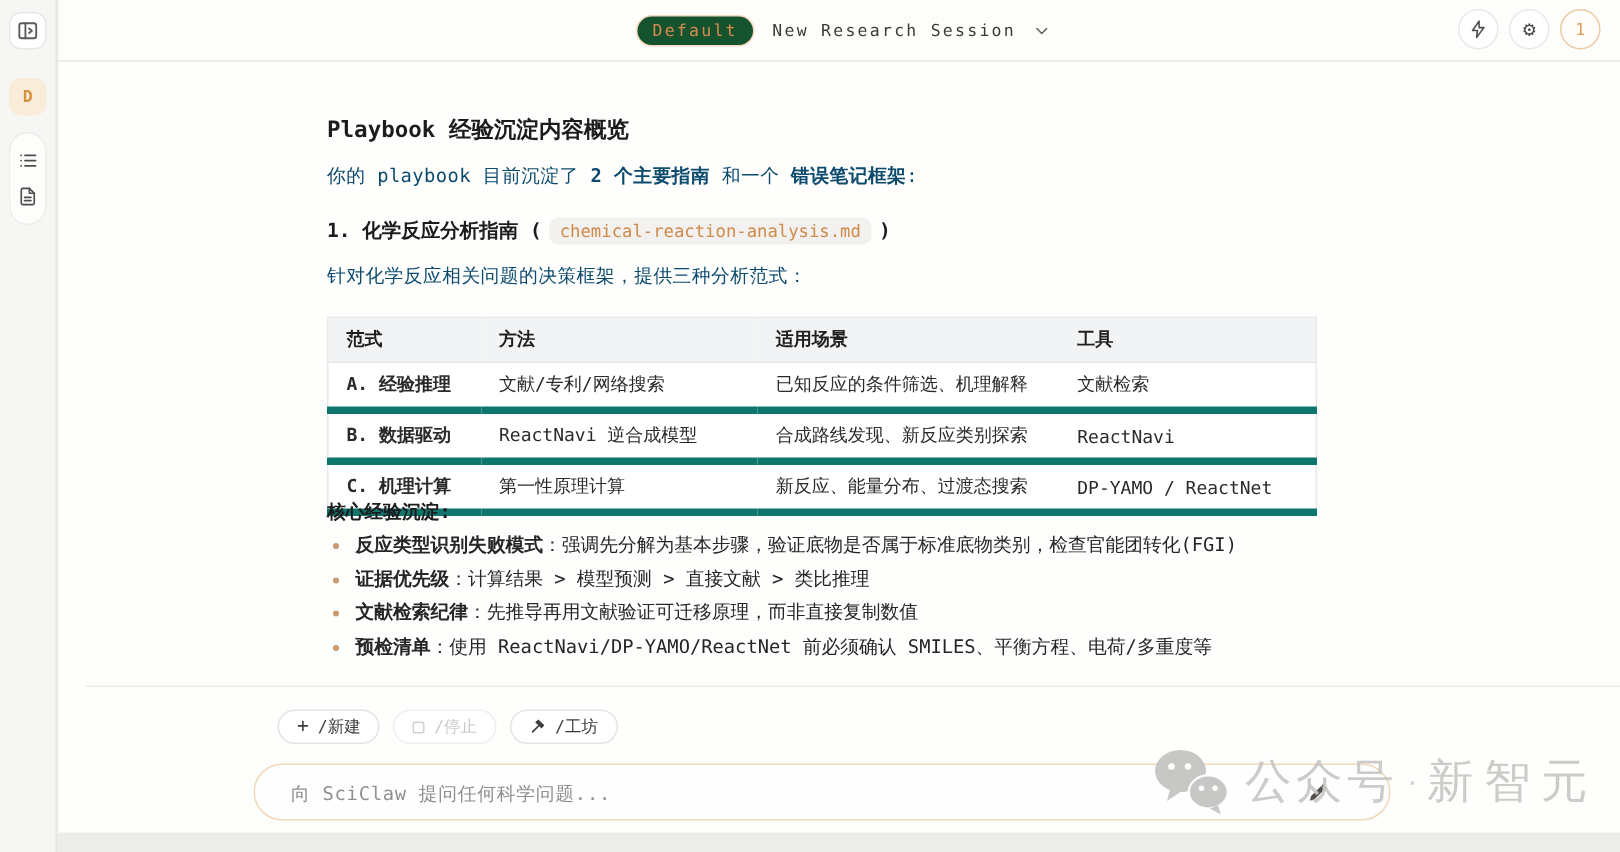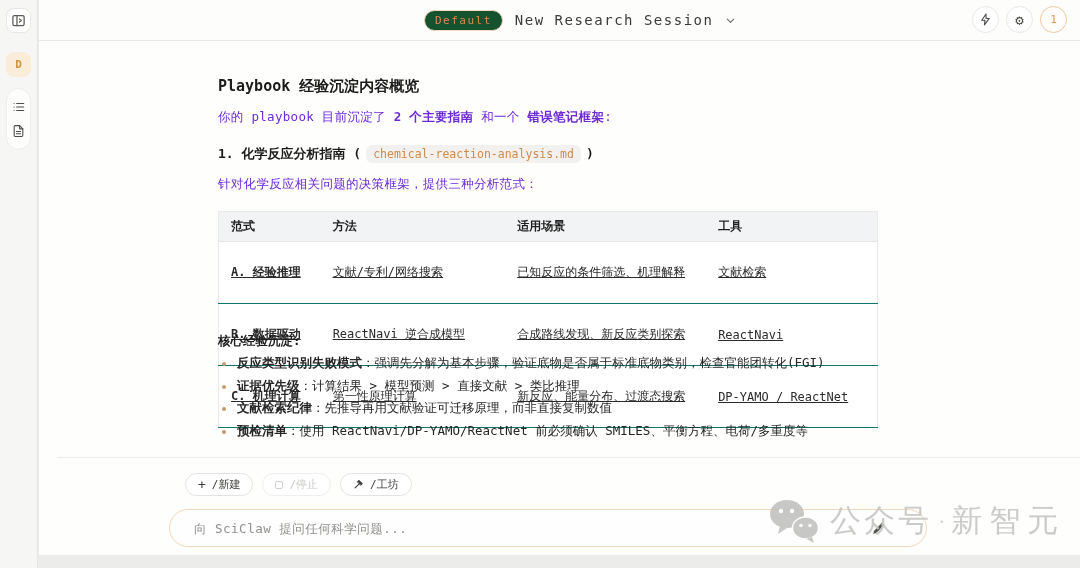--- a/index.html
+++ b/index.html
@@ -10,38 +10,38 @@
   .rail { position:absolute; left:0; top:0; width:38px; height:568px; background:#f6f6f4; border-right:1px solid #e5e5e3; z-index:3; }
   .rail-btn { position:absolute; left:6px; top:8px; width:25px; height:25px; background:#ffffff; border:1px solid #e7e7e5; border-radius:8px; display:flex; align-items:center; justify-content:center; color:#5b5b59; cursor:pointer; }
   .avatar { position:absolute; left:6px; top:52px; width:25px; height:25px; background:#f9ecd8; border-radius:8px; display:flex; align-items:center; justify-content:center; color:#d4913f; font-size:11px; font-weight:bold; }
   .rail-group { position:absolute; left:6px; top:88px; width:25px; height:62px; background:#fdfdfc; border:1px solid #ededeb; border-radius:13px; display:flex; flex-direction:column; align-items:center; justify-content:space-evenly; color:#4d4d4b; }
   .rail-group .ric { display:flex; align-items:center; justify-content:center; cursor:pointer; }
 
   
   .topbar { position:absolute; left:39px; top:0; right:0; height:41px; background:#fdfdfb; border-bottom:1px solid #e8e8e6; z-index:2; }
   .session-switcher { position:absolute; left:385px; top:0; height:40px; display:flex; align-items:center; gap:12px; cursor:pointer; }
   .badge { display:inline-flex; align-items:center; padding:3px 10px; border-radius:11px; background:#14532d; border:1px solid #f5d8bf; color:#dd8a52; font-size:11px; letter-spacing:1.5px; }
-  .session-title { font-size:14px; color:#3a3a38; letter-spacing:1.5px;text-align:right; }
+  .session-title { font-size:11px; color:#3a3a38; letter-spacing:1.5px;text-align:right; }
   .chev { color:#6b6b69; display:flex; }
   .topbar-actions { position:absolute; right:13px; top:6px; display:flex; gap:7px; }
   .circle-btn { width:27px; height:27px; border-radius:50%; background:#ffffff; border:1px solid #e8e8e6; display:flex; align-items:center; justify-content:center; color:#4d4d4b; cursor:pointer; font-size:13px; }
   .circle-btn.notif { border-color:#eec9a0; color:#dd9a55; background:#fffdf9; font-size:11px; }
 
   
   .content { position:absolute; left:39px; top:41px; right:0; bottom:13px; background:#fefefd; z-index:1; }
   .page-title { position:absolute; left:179px; top:36px; font-size:15px; font-weight:bold; color:#1c1c1c; }
-  .para { position:absolute; left:179px; font-size:12.5px; color:#6d28d9; letter-spacing:0.3px; }
+  .para { position:absolute; left:179px; font-size:12.5px; color:#0c4a6e; letter-spacing:0.3px; }
   .p-intro { top:68px; }
   .sec-heading { position:absolute; left:179px; top:104px; font-size:13px; font-weight:bold; color:#1c1c1c; }
   .code-chip { display:inline-block; background:#f2f1ef; border-radius:6px; padding:2px 7px; margin:0 5px; color:#cf8a4a; font-weight:normal; font-size:11.5px; }
   .p-desc { top:135px;font-family:Liberation Serif, serif; }
 
   table.ptable { position:absolute; left:179px; top:170px; width:660px; border-collapse:collapse; font-size:12px; background:#ffffff; border:1px solid #e9e9e7; }
   .ptable th { background:#f1f3f4; font-weight:bold; text-align:left; padding:6px 12px; border-bottom:1px solid #e4e6e8; color:#1f1f1f; }
-  .ptable td { padding:22px 12px; border-bottom:1px solid #0f766e; color:#2a2a2a;text-decoration:underline; }
+  .ptable td { padding:6px 12px; border-bottom:5px solid #0f766e; color:#2a2a2a; }
   .ptable td.c0 { font-weight:bold; }
 
   .core-heading { position:absolute; left:179px; top:292px; font-size:12.5px; font-weight:bold; color:#1c1c1c; }
   .bullets { position:absolute; left:183px; top:314px; list-style:none; }
   .bullets li { display:flex; align-items:flex-start; height:22.5px; font-size:12.5px; color:#262626; }
   .dot { width:4px; height:4px; border-radius:50%; background:#c79a6f; margin:7px 11px 0 0; flex:none; }
   .b-label { font-weight:bold; white-space:pre; }
   .b-text { white-space:pre; }
 
   .divider { position:absolute; left:18px; right:0; top:416px; border-top:1px solid #ebebe9; }

